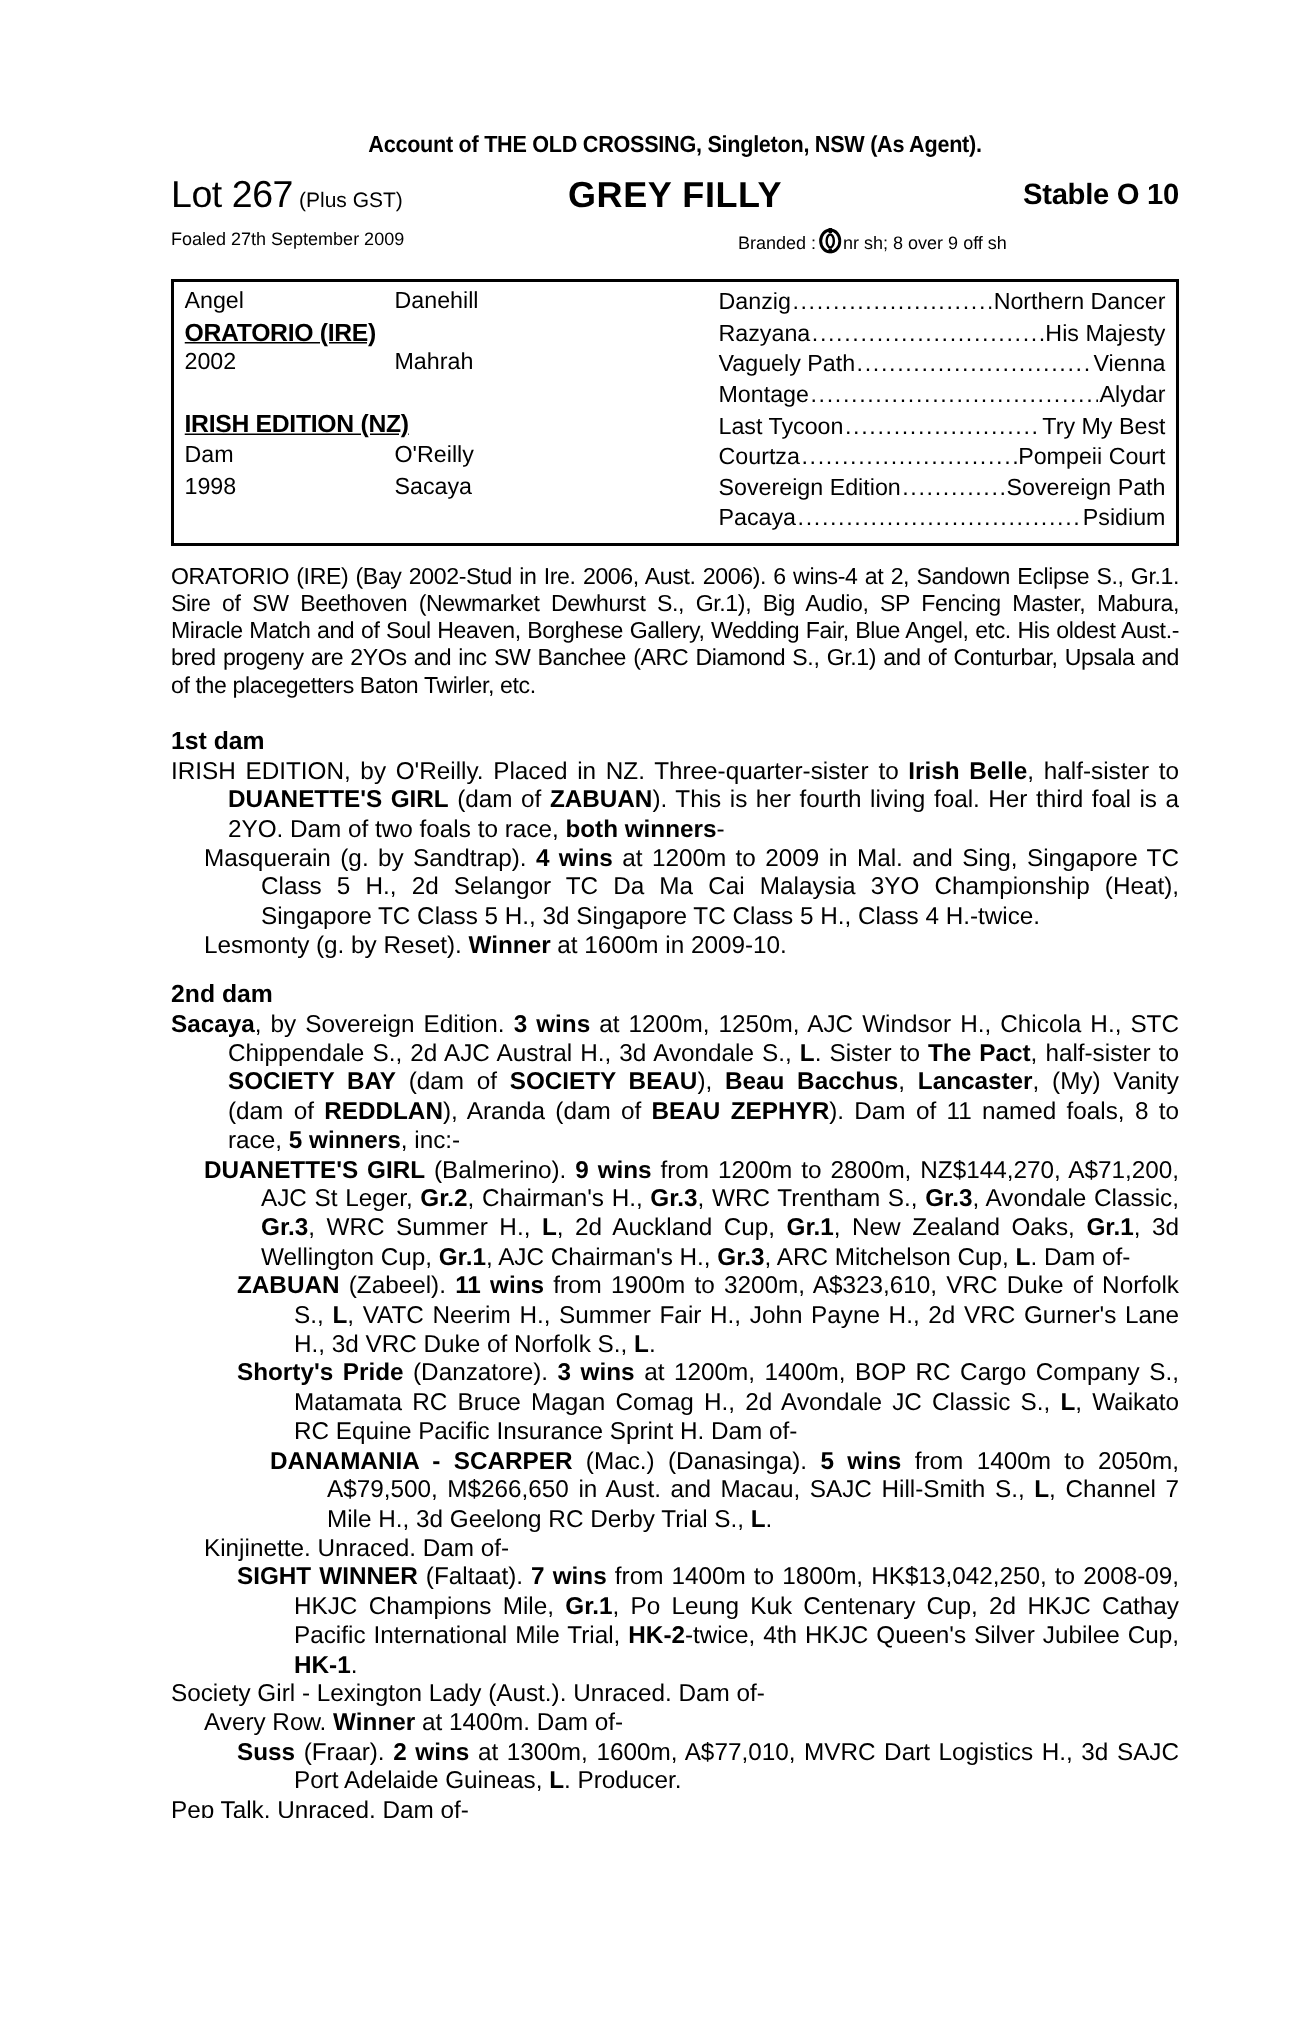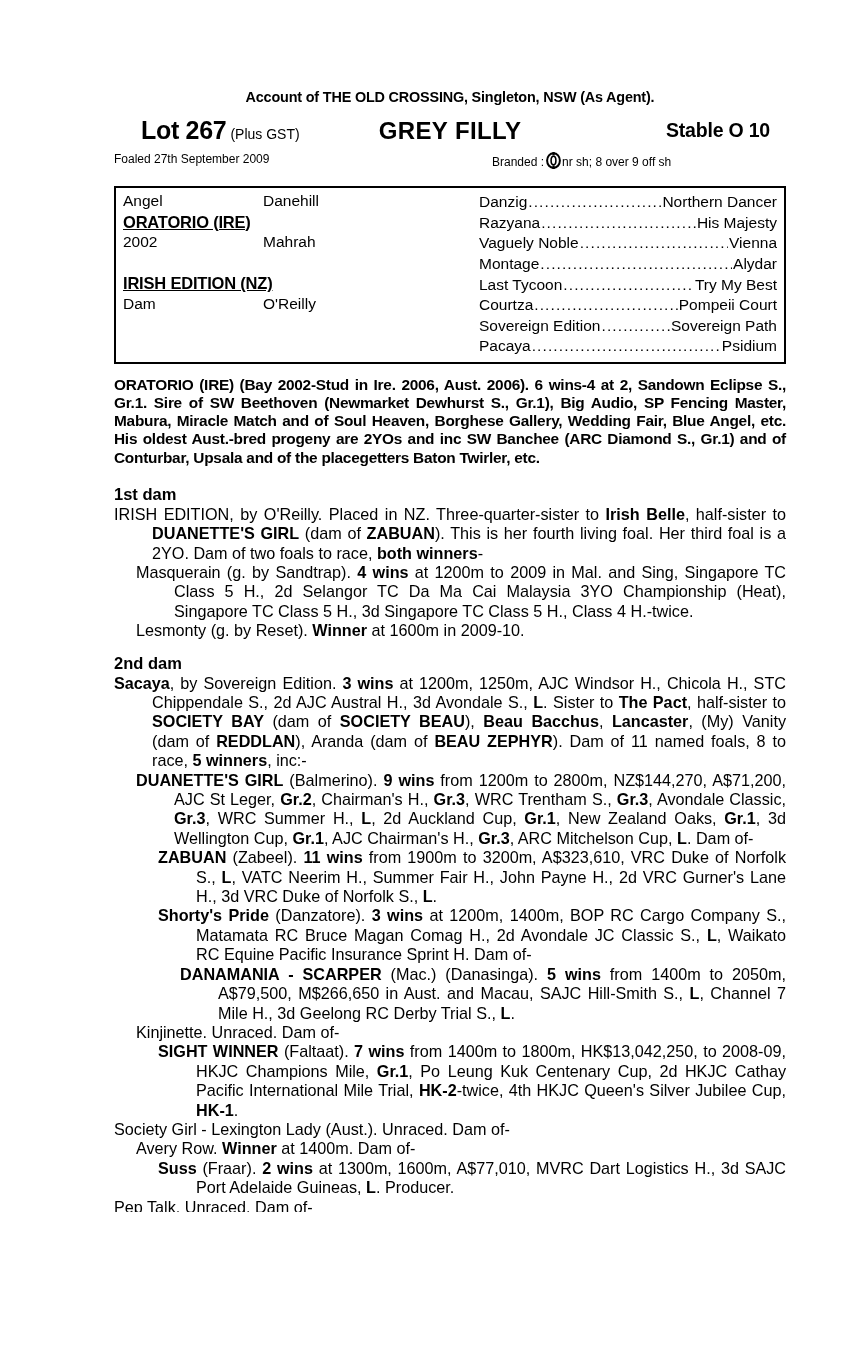--- a/index.html
+++ b/index.html
@@ -41,42 +41,41 @@
     height: 32px;
     margin-bottom: 4px;
   }
   .lot-left {
     position: absolute;
     left: 0;
     top: 0;
     white-space: nowrap;
   }
   .lot-num {
-    font-weight: bold;
+    font-weight: normal;
     font-size: 25px;
     letter-spacing: -0.3px;
-    margin-left: 27px;
   }
   .lot-gst {
     font-size: 14px;
     margin-left: 4px;
   }
   .lot-center {
     position: absolute;
     left: 0;
     right: 0;
     top: 1px;
     text-align: center;
     font-weight: bold;
     font-size: 24px;
     letter-spacing: 0.4px;
   }
   .lot-right {
     position: absolute;
-    right: 16px;
+    right: 0;
     top: 3px;
     font-weight: bold;
     font-size: 19.5px;
     letter-spacing: -0.2px;
   }
   .foaled-row {
     position: relative;
     height: 26px;
     font-size: 12px;
     margin-bottom: 8px;
@@ -150,21 +149,21 @@
     overflow: hidden;
     white-space: nowrap;
     margin: 0 1px;
     letter-spacing: 1.1px;
     color: #000;
   }
   .leader-row .rname { white-space: nowrap; }
 
   
   .sire-blurb {
-    font-weight: bold;
+    font-weight: normal;
     font-size: 15.4px;
     line-height: 18.2px;
     text-align: justify;
     letter-spacing: -0.25px;
     margin-bottom: 18px;
   }
 
   
   .dam-head {
     font-weight: bold;
@@ -218,36 +217,37 @@
     <div class="ped-box">
       <div class="ped-grid">
 
         <div class="ped-left">
           <div class="ped-line"><span class="ped-c1">Angel</span><span>Danehill</span></div>
           <div class="ped-line b">ORATORIO (IRE)</div>
           <div class="ped-line"><span class="ped-c1">2002</span><span>Mahrah</span></div>
           <div class="ped-line">&nbsp;</div>
           <div class="ped-line b">IRISH EDITION (NZ)</div>
           <div class="ped-line"><span class="ped-c1">Dam</span><span>O'Reilly</span></div>
+          <div class="ped-line"><span class="ped-c1">1998</span><span>Sacaya</span></div>
           <div class="ped-line">&nbsp;</div>
         </div>
 
         <div class="ped-right" id="ped-right">
             <div class="leader-row">
               <span class="lname">Danzig</span>
               <span class="dots">..........................................................................................</span>
               <span class="rname">Northern Dancer</span>
             </div>
             <div class="leader-row">
               <span class="lname">Razyana</span>
               <span class="dots">..........................................................................................</span>
               <span class="rname">His Majesty</span>
             </div>
             <div class="leader-row">
-              <span class="lname">Vaguely Noble</span>
+              <span class="lname">Vaguely Path</span>
               <span class="dots">..........................................................................................</span>
               <span class="rname">Vienna</span>
             </div>
             <div class="leader-row">
               <span class="lname">Montage</span>
               <span class="dots">..........................................................................................</span>
               <span class="rname">Alydar</span>
             </div>
             <div class="leader-row">
               <span class="lname">Last Tycoon</span>

